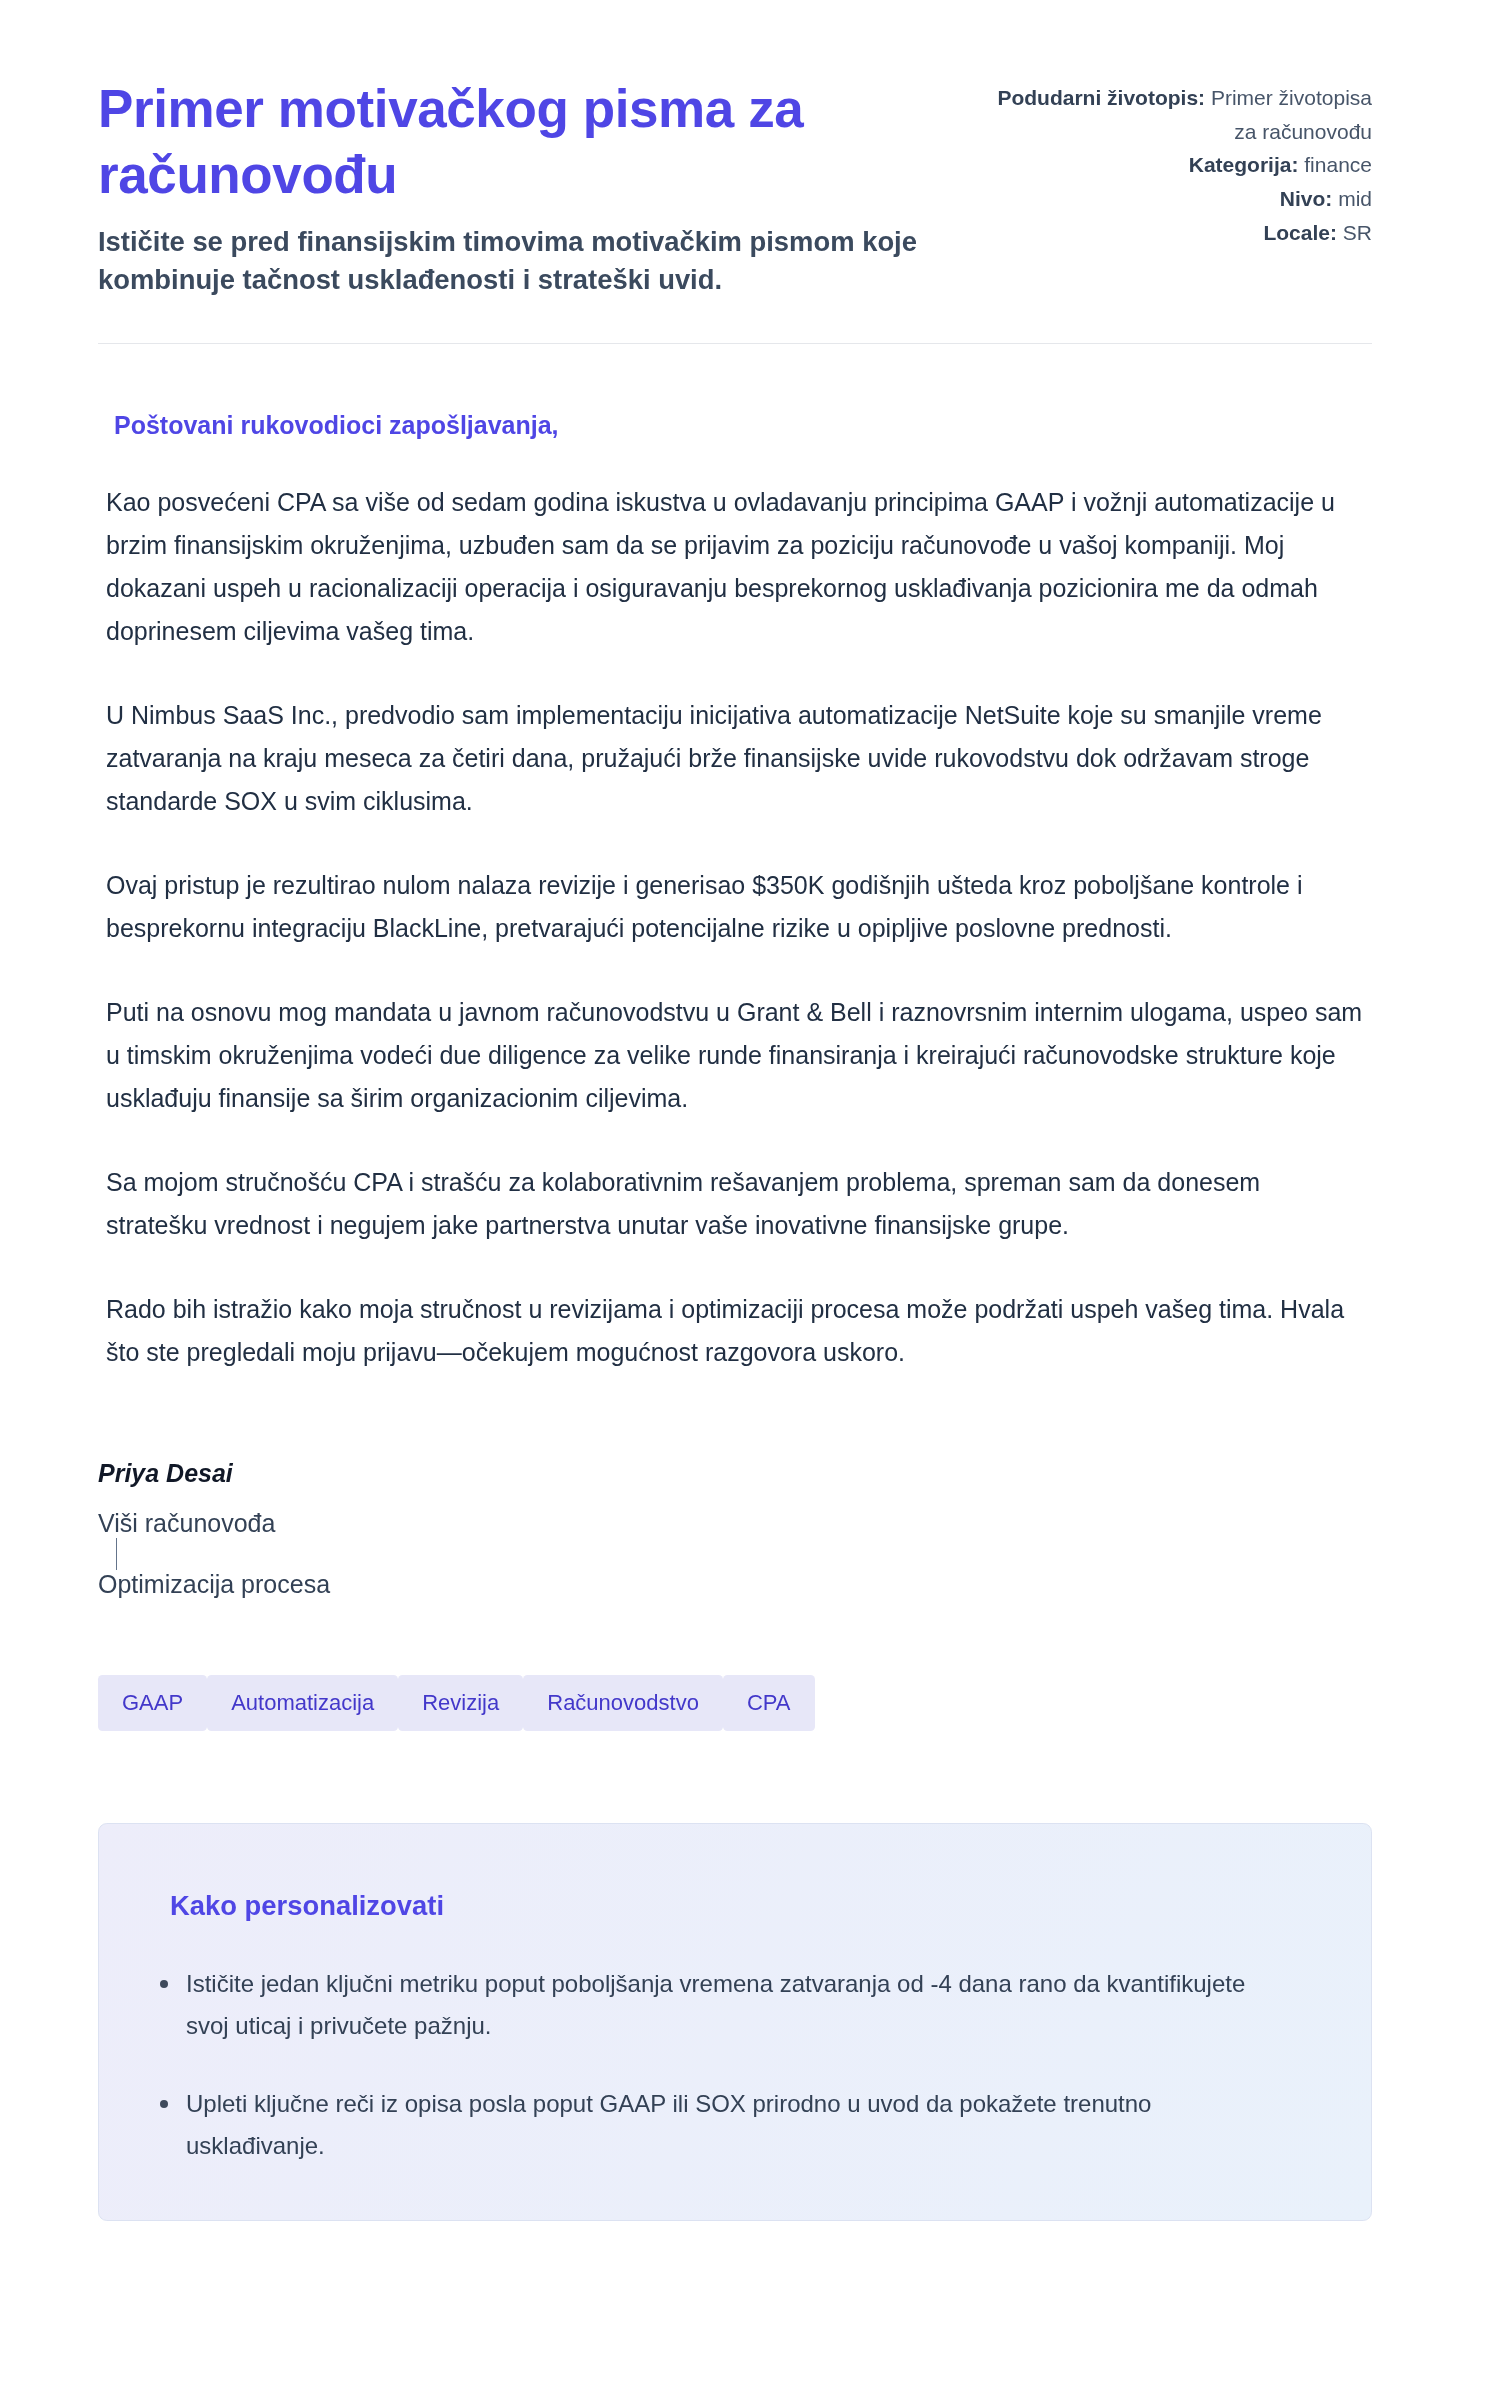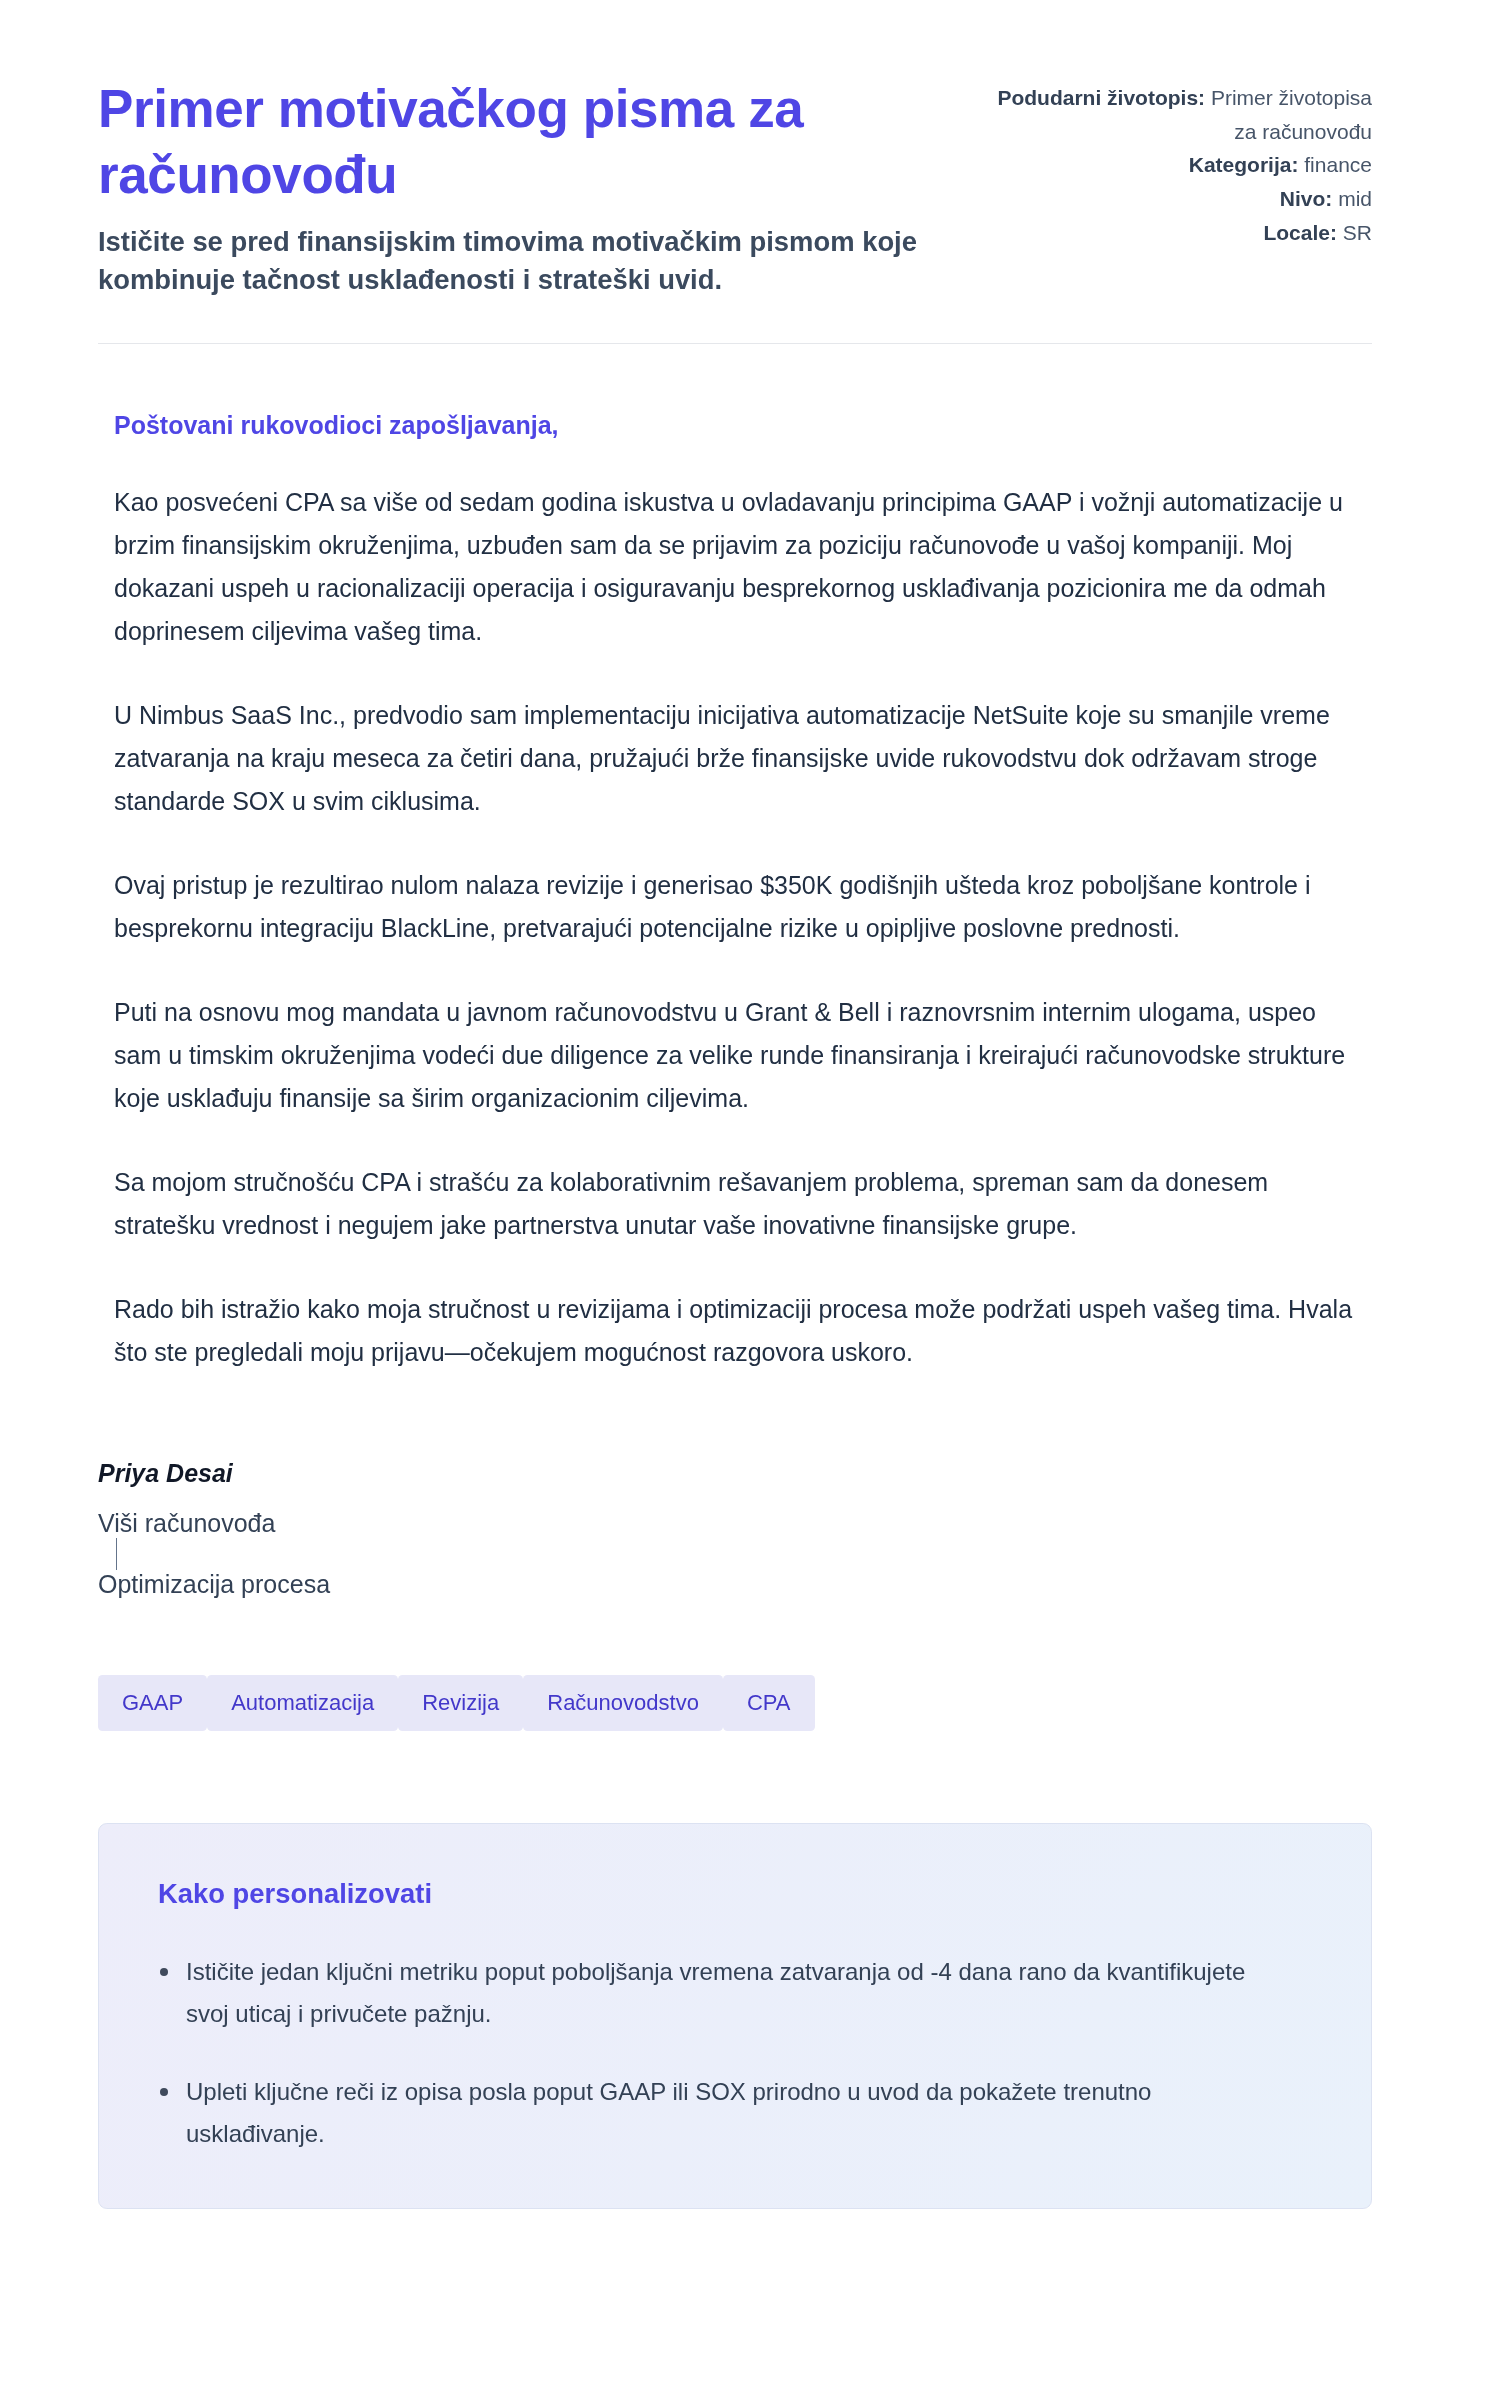--- a/index.html
+++ b/index.html
@@ -64,21 +64,21 @@
     margin:44px 0 0;
   }
   
   .greeting{
     margin:67px 16px 0;
     font-size:25px;
     font-weight:700;
     color:var(--accent);
   }
   .para{
-    margin:41px 16px 0;
+    margin:41px 8px 0;
     font-size:25px;
     line-height:1.72;
     color:var(--body-text);
     max-width:1257px;
   }
   .sig-name{
     margin:85px 0 0;
     font-size:25px;
     font-weight:700;
     color:#111827;
@@ -116,21 +116,21 @@
   }
   
   .callout{
     margin:92px 0 0;
     background:linear-gradient(115deg,#ededfa 0%,#e9f1fb 100%);
     border:0.9px solid #dce2f2;
     border-radius:8.9px;
     padding:50px 50px 53px 55px;
   }
   .callout-title{
-    margin:4px;
+    margin:16px;
     font-size:27.4px;
     font-weight:700;
     color:var(--accent);
   }
   .callout-list{
     margin:41px 0 0;
     padding:0;
     list-style:none;
   }
   .callout-list li{

